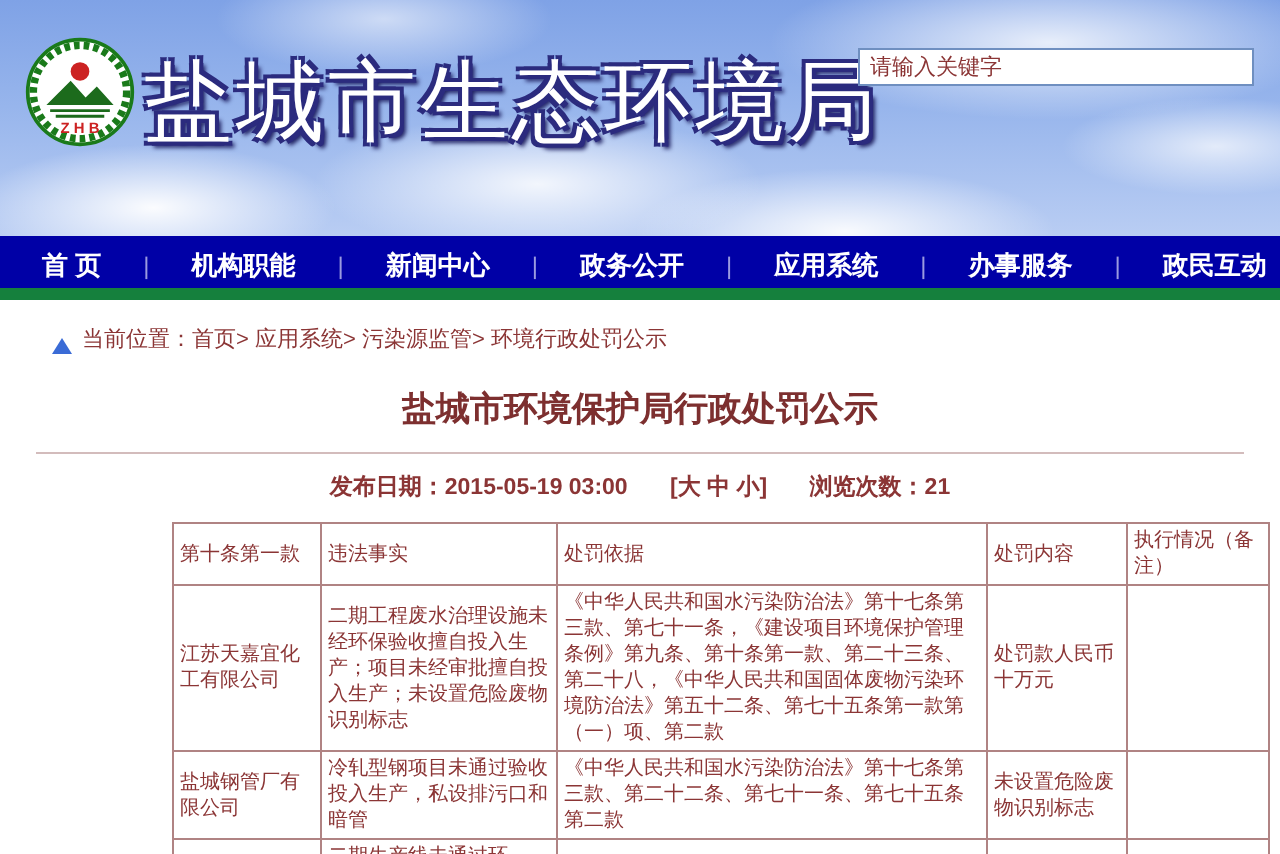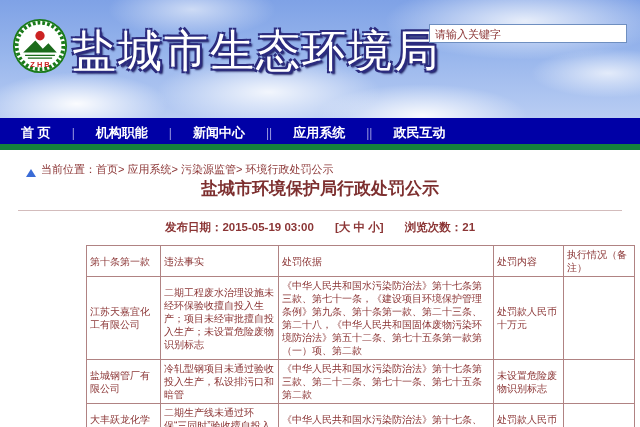--- a/index.html
+++ b/index.html
@@ -38,21 +38,21 @@
   
   .breadcrumb { margin:12px 0 0 26px; font-size:11px; color:#8b3535;
     display:flex; align-items:flex-end; }
   .crumb-icon { width:0; height:0; border-left:5px solid transparent;
     border-right:5px solid transparent; border-bottom:8px solid #3a6bd6;
     display:inline-block; margin-right:5px; }
   .crumb-link { color:#8b3535; cursor:pointer; }
 
   
   .article-title { text-align:center; font-size:17px; font-weight:bold;
-    color:#7d2f2f; }
+    color:#7d2f2f; margin-top:16px; }
   .title-rule { border:none; border-top:1px solid #d3bcbc; margin:10px 18px 0 18px; }
   .meta-line { text-align:center; font-size:11.5px; font-weight:bold; color:#8b3535;
     margin-top:9px; }
   .meta-line span { margin:0 9px; }
   .meta-size { cursor:pointer; }
 
   
   table.penalty { border-collapse:collapse; margin:10px 0 0 86px; width:548px;
     table-layout:fixed; }
   table.penalty th, table.penalty td { border:1px solid #b08383; font-size:10px;
@@ -78,23 +78,25 @@
 </div>
 
 <div class="nav">
   <div class="nav-inner">
       <span class="nav-item">首 页</span>
       <span class="nav-sep">|</span>
       <span class="nav-item">机构职能</span>
       <span class="nav-sep">|</span>
       <span class="nav-item">新闻中心</span>
       <span class="nav-sep">|</span>
+      <span class="nav-item">政务公开</span>
       <span class="nav-sep">|</span>
       <span class="nav-item">应用系统</span>
       <span class="nav-sep">|</span>
+      <span class="nav-item">办事服务</span>
       <span class="nav-sep">|</span>
       <span class="nav-item">政民互动</span>
     </div>
 </div>
 
 <div class="breadcrumb">
   <span class="crumb-icon"></span>
   <span>当前位置：</span>
   <span id="crumb-links"><span class="crumb-link">首页</span>&gt; <span class="crumb-link">应用系统</span>&gt; <span class="crumb-link">污染源监管</span>&gt; <span class="crumb-link">环境行政处罚公示</span></span>
 </div>

